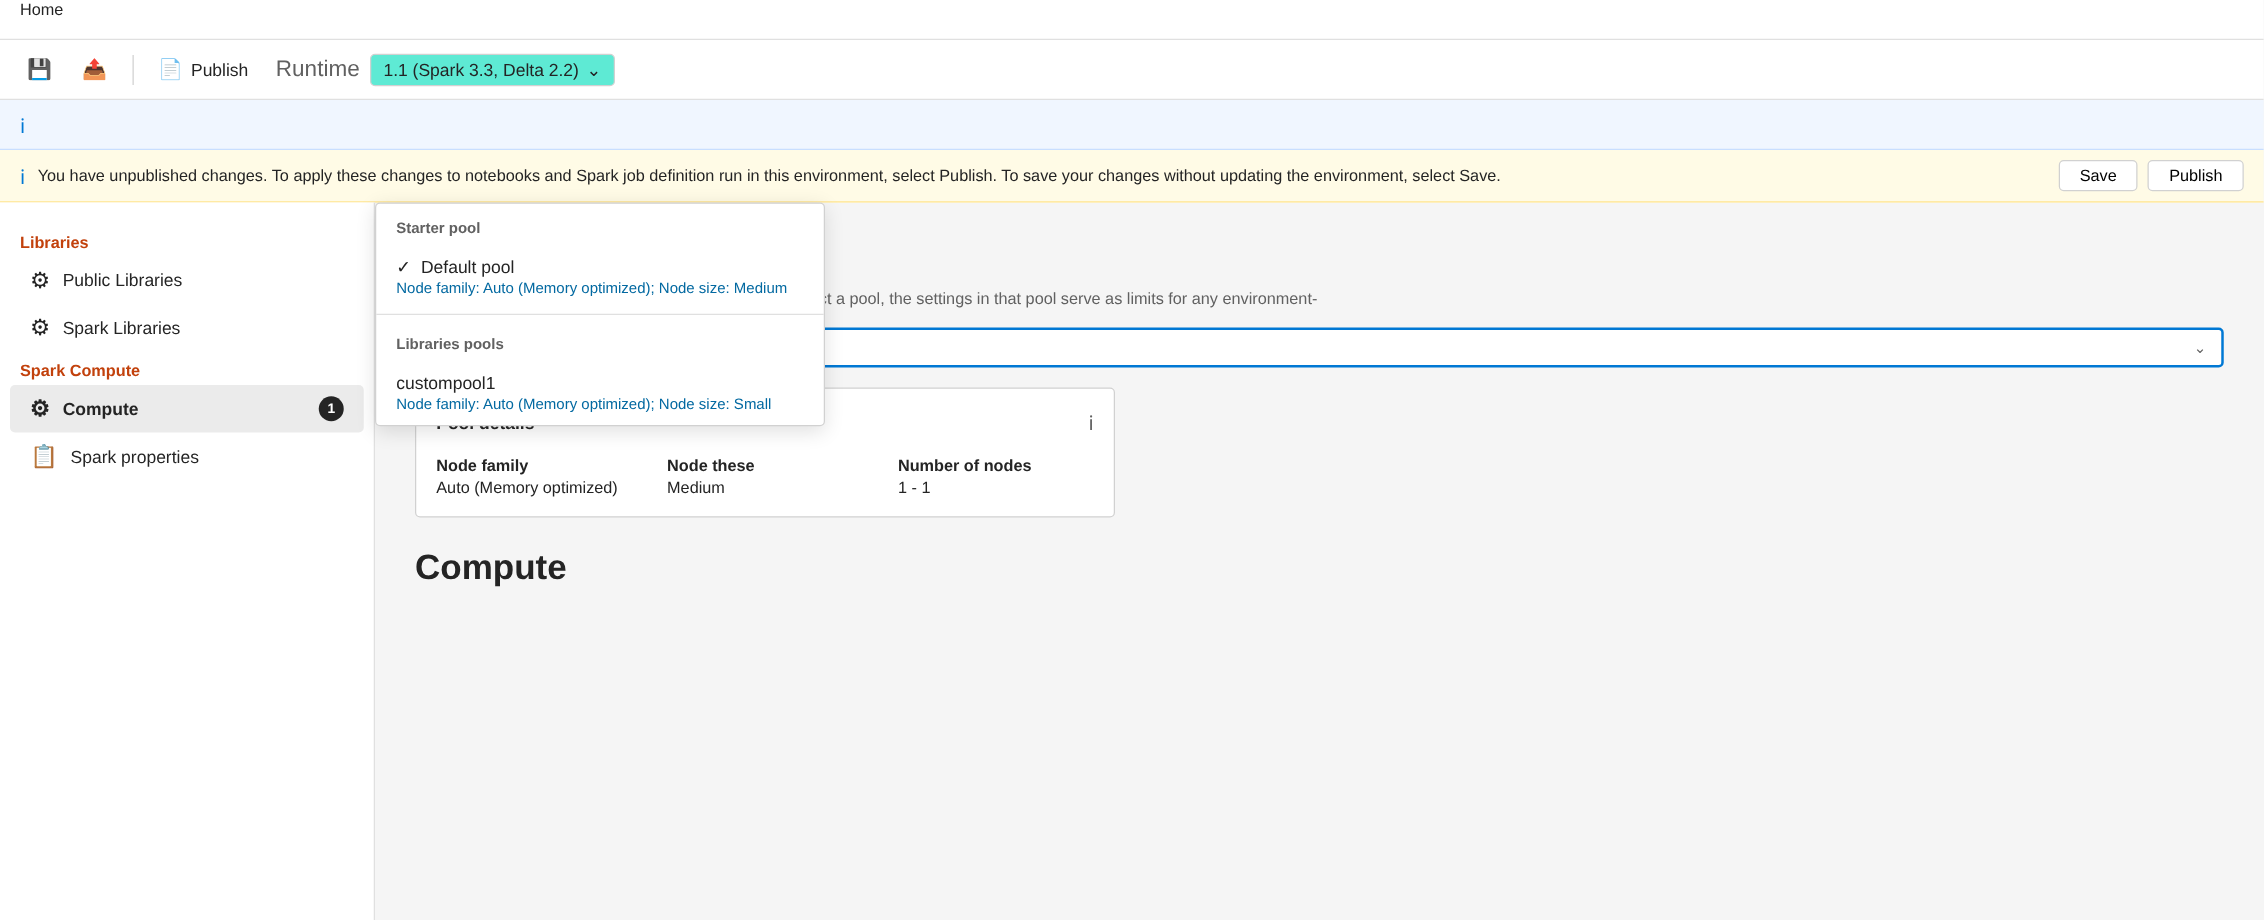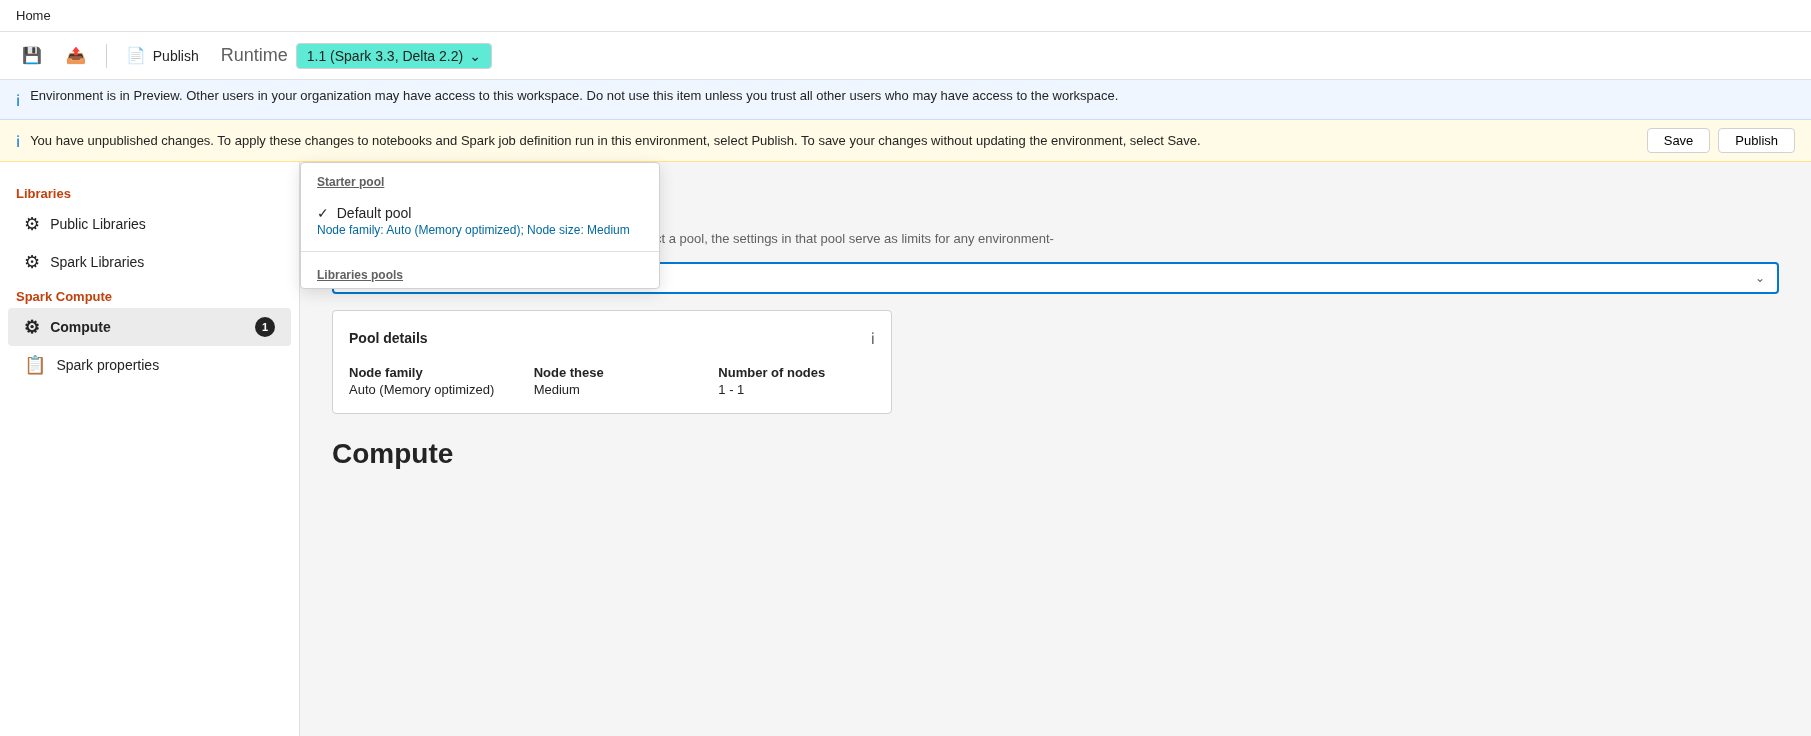--- a/index.html
+++ b/index.html
@@ -5,21 +5,20 @@
     * { box-sizing: border-box; margin: 0; padding: 0; }
     body { font-family: 'Segoe UI', sans-serif; font-size: 14px; background: #f5f5f5; color: #242424; overflow: hidden; }
 
     
     .top-nav {
       background: #fff;
       border-bottom: 1px solid #e0e0e0;
       padding: 0 16px;
       height: 32px;
       display: flex;
-      align-items: center;
     }
     .top-nav-title {
       font-size: 13px;
       color: #242424;
     }
 
     
     .toolbar {
       background: #fff;
       border-bottom: 1px solid #e0e0e0;
@@ -178,21 +177,20 @@
       border: 1px solid #d1d1d1;
       border-radius: 4px;
       box-shadow: 0 4px 16px rgba(0,0,0,0.12);
       z-index: 100;
     }
     .dropdown-section-label {
       font-size: 12px;
       font-weight: 600;
       color: #616161;
       padding: 12px 16px 6px;
-      text-decoration: underline;
     }
     .dropdown-item {
       padding: 10px 16px;
       cursor: pointer;
     }
     .dropdown-item-name {
       font-size: 14px;
       color: #242424;
       font-weight: 500;
       display: flex;
@@ -284,21 +282,20 @@
     <span class="runtime-label">Runtime</span>
     <div class="runtime-dropdown">
       <span>1.1 (Spark 3.3, Delta 2.2)</span>
       <span>⌄</span>
     </div>
   </div>
 </div>
 
 <div class="banner">
   <span class="banner-icon">ℹ</span>
-  <span>Environment is in Preview. Other users in your organization may have access to this workspace. Do not use this item unless you trust all other users who may have access to the workspace.</span>
 </div>
 
 <div class="warning-banner">
   <span class="warning-banner-icon">ℹ</span>
   <span>You have unpublished changes. To apply these changes to notebooks and Spark job definition run in this environment, select Publish. To save your changes without updating the environment, select Save.</span>
   <div class="warning-banner-actions">
     <button class="action-btn">Save</button>
     <button class="action-btn">Publish</button>
   </div>
 </div>
@@ -369,15 +366,21 @@
     <div class="dropdown-section-label">Starter pool</div>
     <div class="dropdown-item">
       <div class="dropdown-item-name">
         <span class="dropdown-check">✓</span>
         <span>Default pool</span>
       </div>
       <div class="dropdown-item-desc">Node family: Auto (Memory optimized); Node size: Medium</div>
     </div>
     <div class="dropdown-divider"></div>
     <div class="dropdown-section-label">Libraries pools</div>
+    <div class="dropdown-item">
+      <div class="dropdown-item-name">
+        <span>custompool1</span>
+      </div>
+      <div class="dropdown-item-desc">Node family: Auto (Memory optimized); Node size: Small</div>
+    </div>
   </div>
 
 </div>
 
 </body></html>

